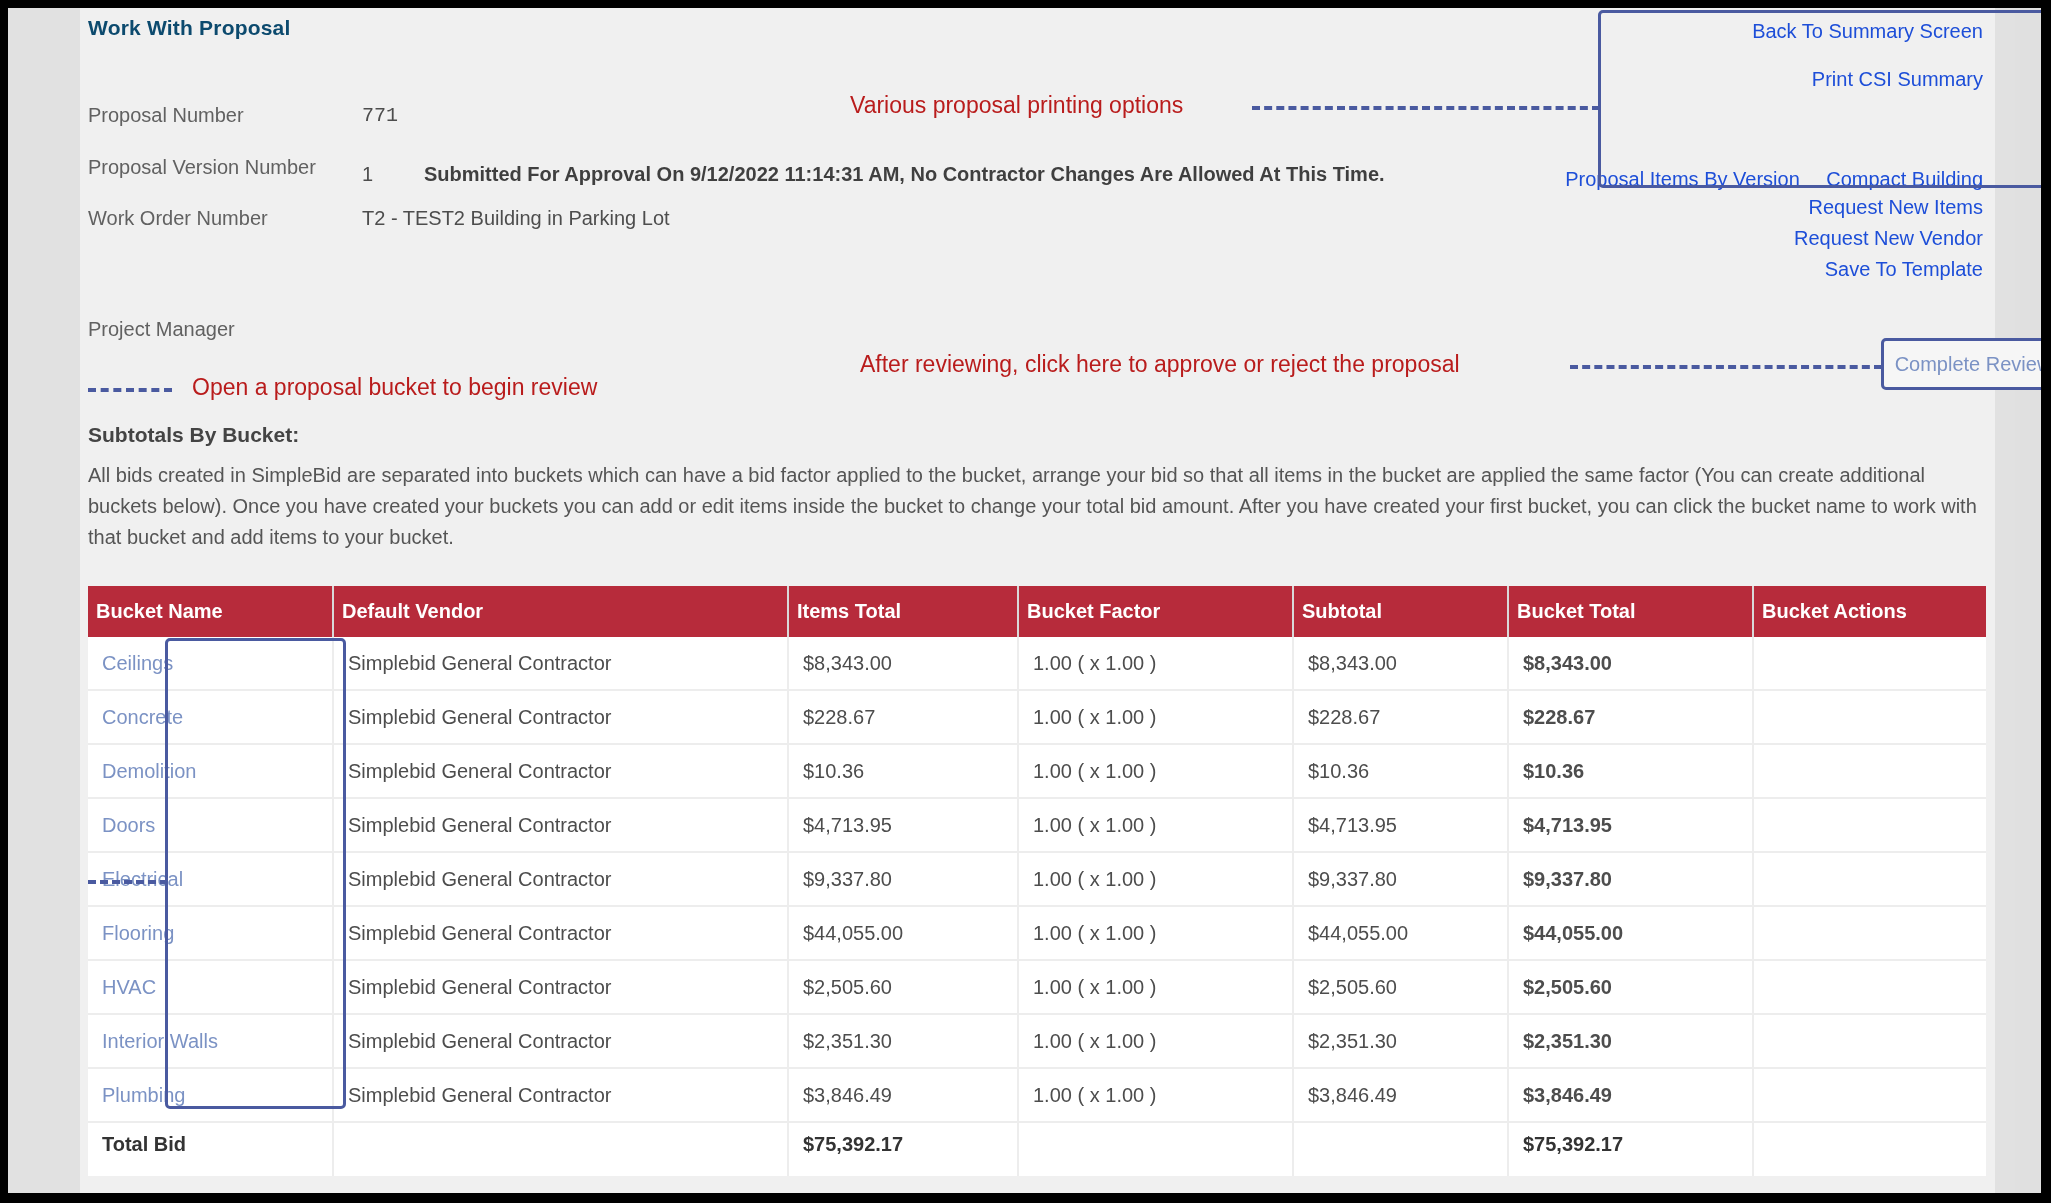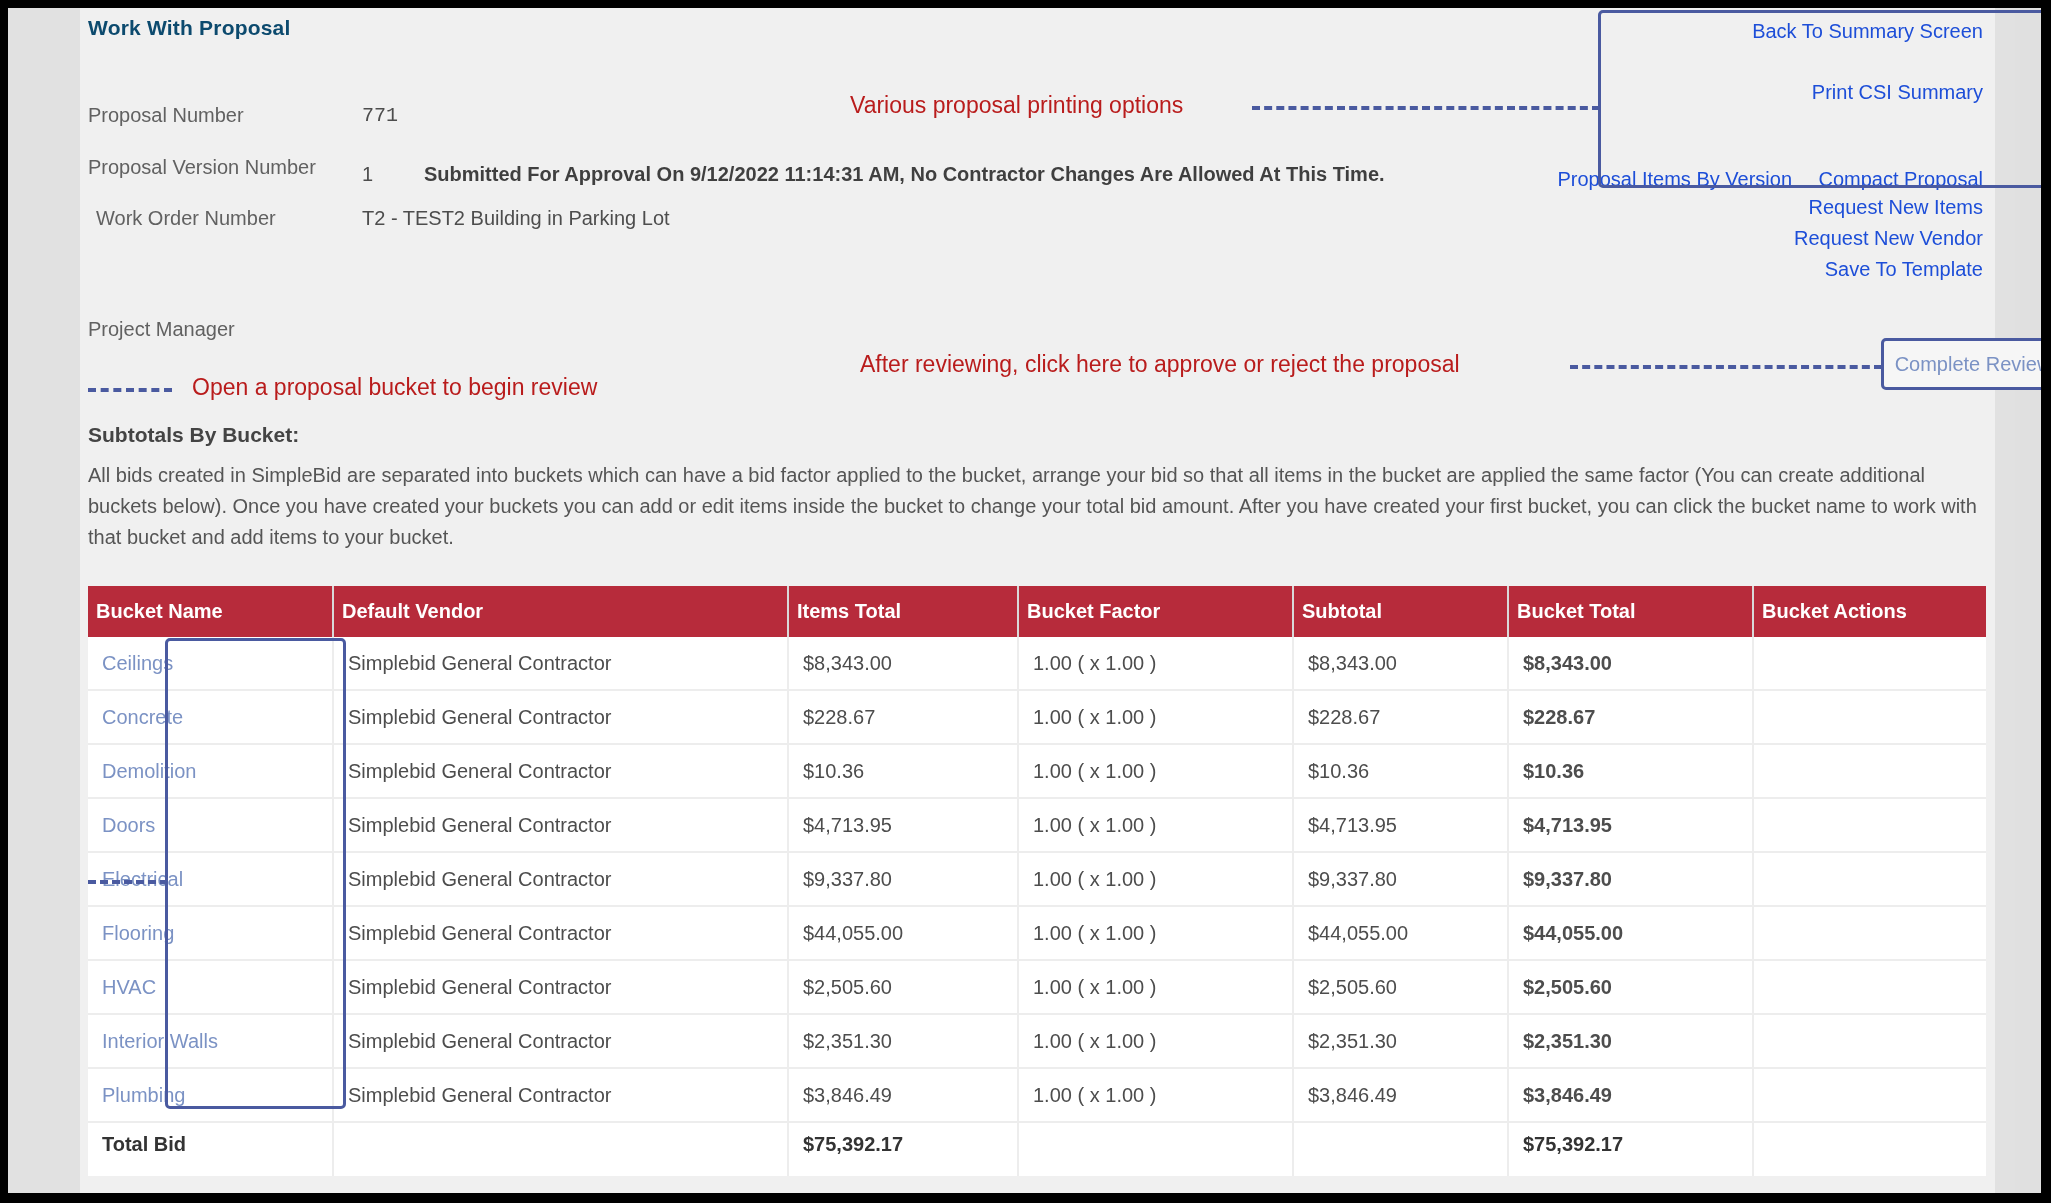--- a/index.html
+++ b/index.html
@@ -282,34 +282,34 @@
 
       <div id="title">Work With Proposal</div>
 
       <div class="field-label" style="left:8px; top:96px;">Proposal Number</div>
       <div class="field-value" style="left:282px; top:96px;font-family:Liberation Mono, monospace;">771</div>
 
       <div class="field-label" style="left:8px; top:148px;">Proposal Version Number</div>
       <div class="field-value" style="left:282px; top:155px;">1</div>
       <div id="submitted-note">Submitted For Approval On 9/12/2022 11:14:31 AM, No Contractor Changes Are Allowed At This Time.</div>
 
-      <div class="field-label" style="left:8px; top:199px;margin-left:8px;">Work Order Number</div>
+      <div class="field-label" style="left:8px; top:199px;">Work Order Number</div>
       <div class="field-value" style="left:282px; top:199px;">T2 - TEST2 Building in Parking Lot</div>
 
       <div class="field-label" style="left:8px; top:310px;">Project Manager</div>
       <div class="field-value" style="left:282px; top:310px;"></div>
 
       <div id="links">
         <a class="nav-link tight" href="#">Back To Summary Screen</a>
-        <a class="nav-link" href="#" style="margin-top:27px;">Print CSI Summary</a>
+        <a class="nav-link" href="#" style="margin-top:14px;">Print CSI Summary</a>
       </div>
 
       <div id="link-row-compact">
         <a class="nav-link" href="#">Proposal Items By Version</a>
-        <a class="nav-link" href="#">Compact Proposal</a>
+        <a class="nav-link" href="#">Compact Building</a>
       </div>
 
       <div style="position:absolute; right:12px; top:184px; width:560px; text-align:right;">
         <a class="nav-link tight" href="#">Request New Items</a>
         <a class="nav-link tight" href="#">Request New Vendor</a>
         <a class="nav-link tight" href="#">Save To Template</a>
       </div>
 
       <div class="anno-box" id="box-print-links"></div>
       <div class="anno-text" id="anno-print">Various proposal printing options</div>

